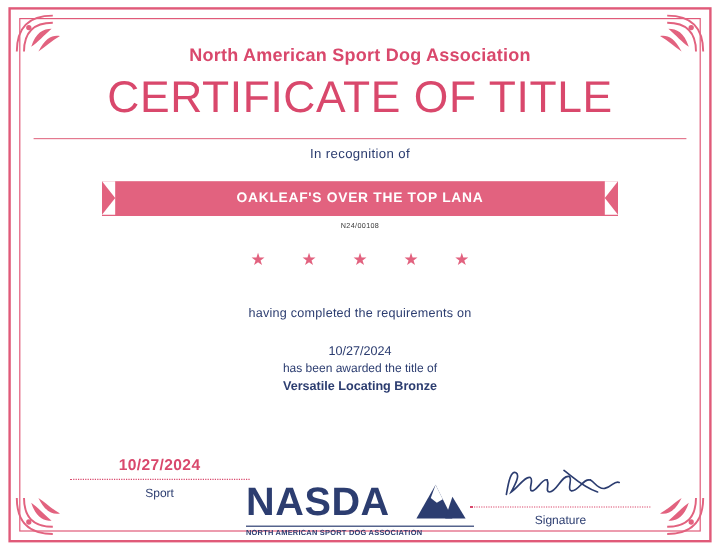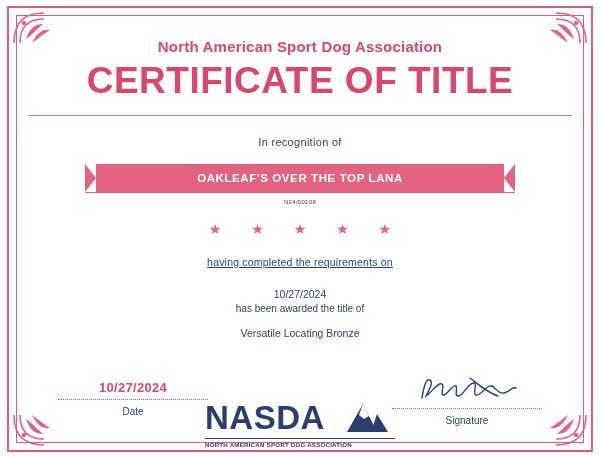--- a/index.html
+++ b/index.html
@@ -69,37 +69,37 @@
     color: #d9486c;
     font-size: 15px;
     font-weight: bold;
     letter-spacing: 0.2px;
     margin-top: 12px;
   }
 
   .main-title {
     color: #d9486c;
     font-size: 37px;
-    font-weight: bold;
+    font-weight: normal;
     letter-spacing: 0.5px;
     margin-top: 7px;
     line-height: 1.05;
   }
 
   .rule {
     width: 100%;
     height: 1px;
     background: #e4798f;
     margin-top: 14px;
   }
 
   .recognition {
     color: #2c3d70;
     font-size: 11px;
-    margin-top: 20px;
+    margin-top: 7px;
     letter-spacing: 0.3px;
   }
 
   .name-banner {
     position: relative;
     margin: 16px auto 0 auto;
     width: 430px;
     height: 29px;
     text-align: right;
   }
@@ -140,23 +140,22 @@
     margin-top: 16px;
     color: #e2627f;
     font-size: 14px;
     letter-spacing: 13px;
     padding-left: 13px;
   }
 
   .requirements {
     color: #2c3d70;
     font-size: 10.5px;
-    margin-top: 19px;
+    margin-top: 31px;
     letter-spacing: 0.2px;
-    text-decoration: underline;
   }
 
   .award-date {
     color: #2c3d70;
     font-size: 10.5px;
     margin-top: 20px;
   }
   .award-line {
     color: #2c3d70;
     font-size: 10px;
@@ -164,21 +163,22 @@
   }
 
   .title-abbr {
     color: #2c3d70;
     font-size: 10.5px;
     margin-top: 20px;
   }
   .title-full {
     color: #2c3d70;
     font-size: 10.5px;
-    margin-top: 13px;
+    margin-top: 3px;
+    font-weight: bold;
   }
 
   
   .footer {
     position: absolute;
     left: 12px;
     right: 12px;
     bottom: 6px;
     height: 80px;
   }
@@ -207,21 +207,21 @@
   }
   .date-label {
     margin-top: 6px;
     color: #2c3d70;
     font-size: 10px;
   }
 
   .sig-block {
     position: absolute;
     right: 46px;
-    top: 2px;
+    top: 16px;
     width: 150px;
     text-align: center;
   }
   .sig-mark {
     height: 30px;
     position: relative;
   }
   .sig-mark svg { display: block; margin: 0 auto; }
   .sig-line {
     margin-top: 4px;
@@ -345,21 +345,21 @@
     <div class="title-full">Versatile Locating Bronze</div>
 
   </div>
 
   <div class="footer">
     <div class="footer-row">
 
       <div class="date-block">
         <div class="date-value">10/27/2024</div>
         <div class="date-line"></div>
-        <div class="date-label">Date</div>
+        <div class="date-label">Sport</div>
       </div>
 
       <div class="logo-block">
         <div class="logo-wordmark">
           <div class="logo-text">NASDA</div>
           <div class="logo-mountain">
             <svg width="46" height="32" viewBox="0 0 46 32">
               <polygon points="20,2 34,30 4,30" fill="#2c3d70"></polygon>
               <polygon points="20,2 26,14 21,17 16,13" fill="#ffffff"></polygon>
               <polygon points="34,12 45,30 28,30" fill="#2c3d70"></polygon>

